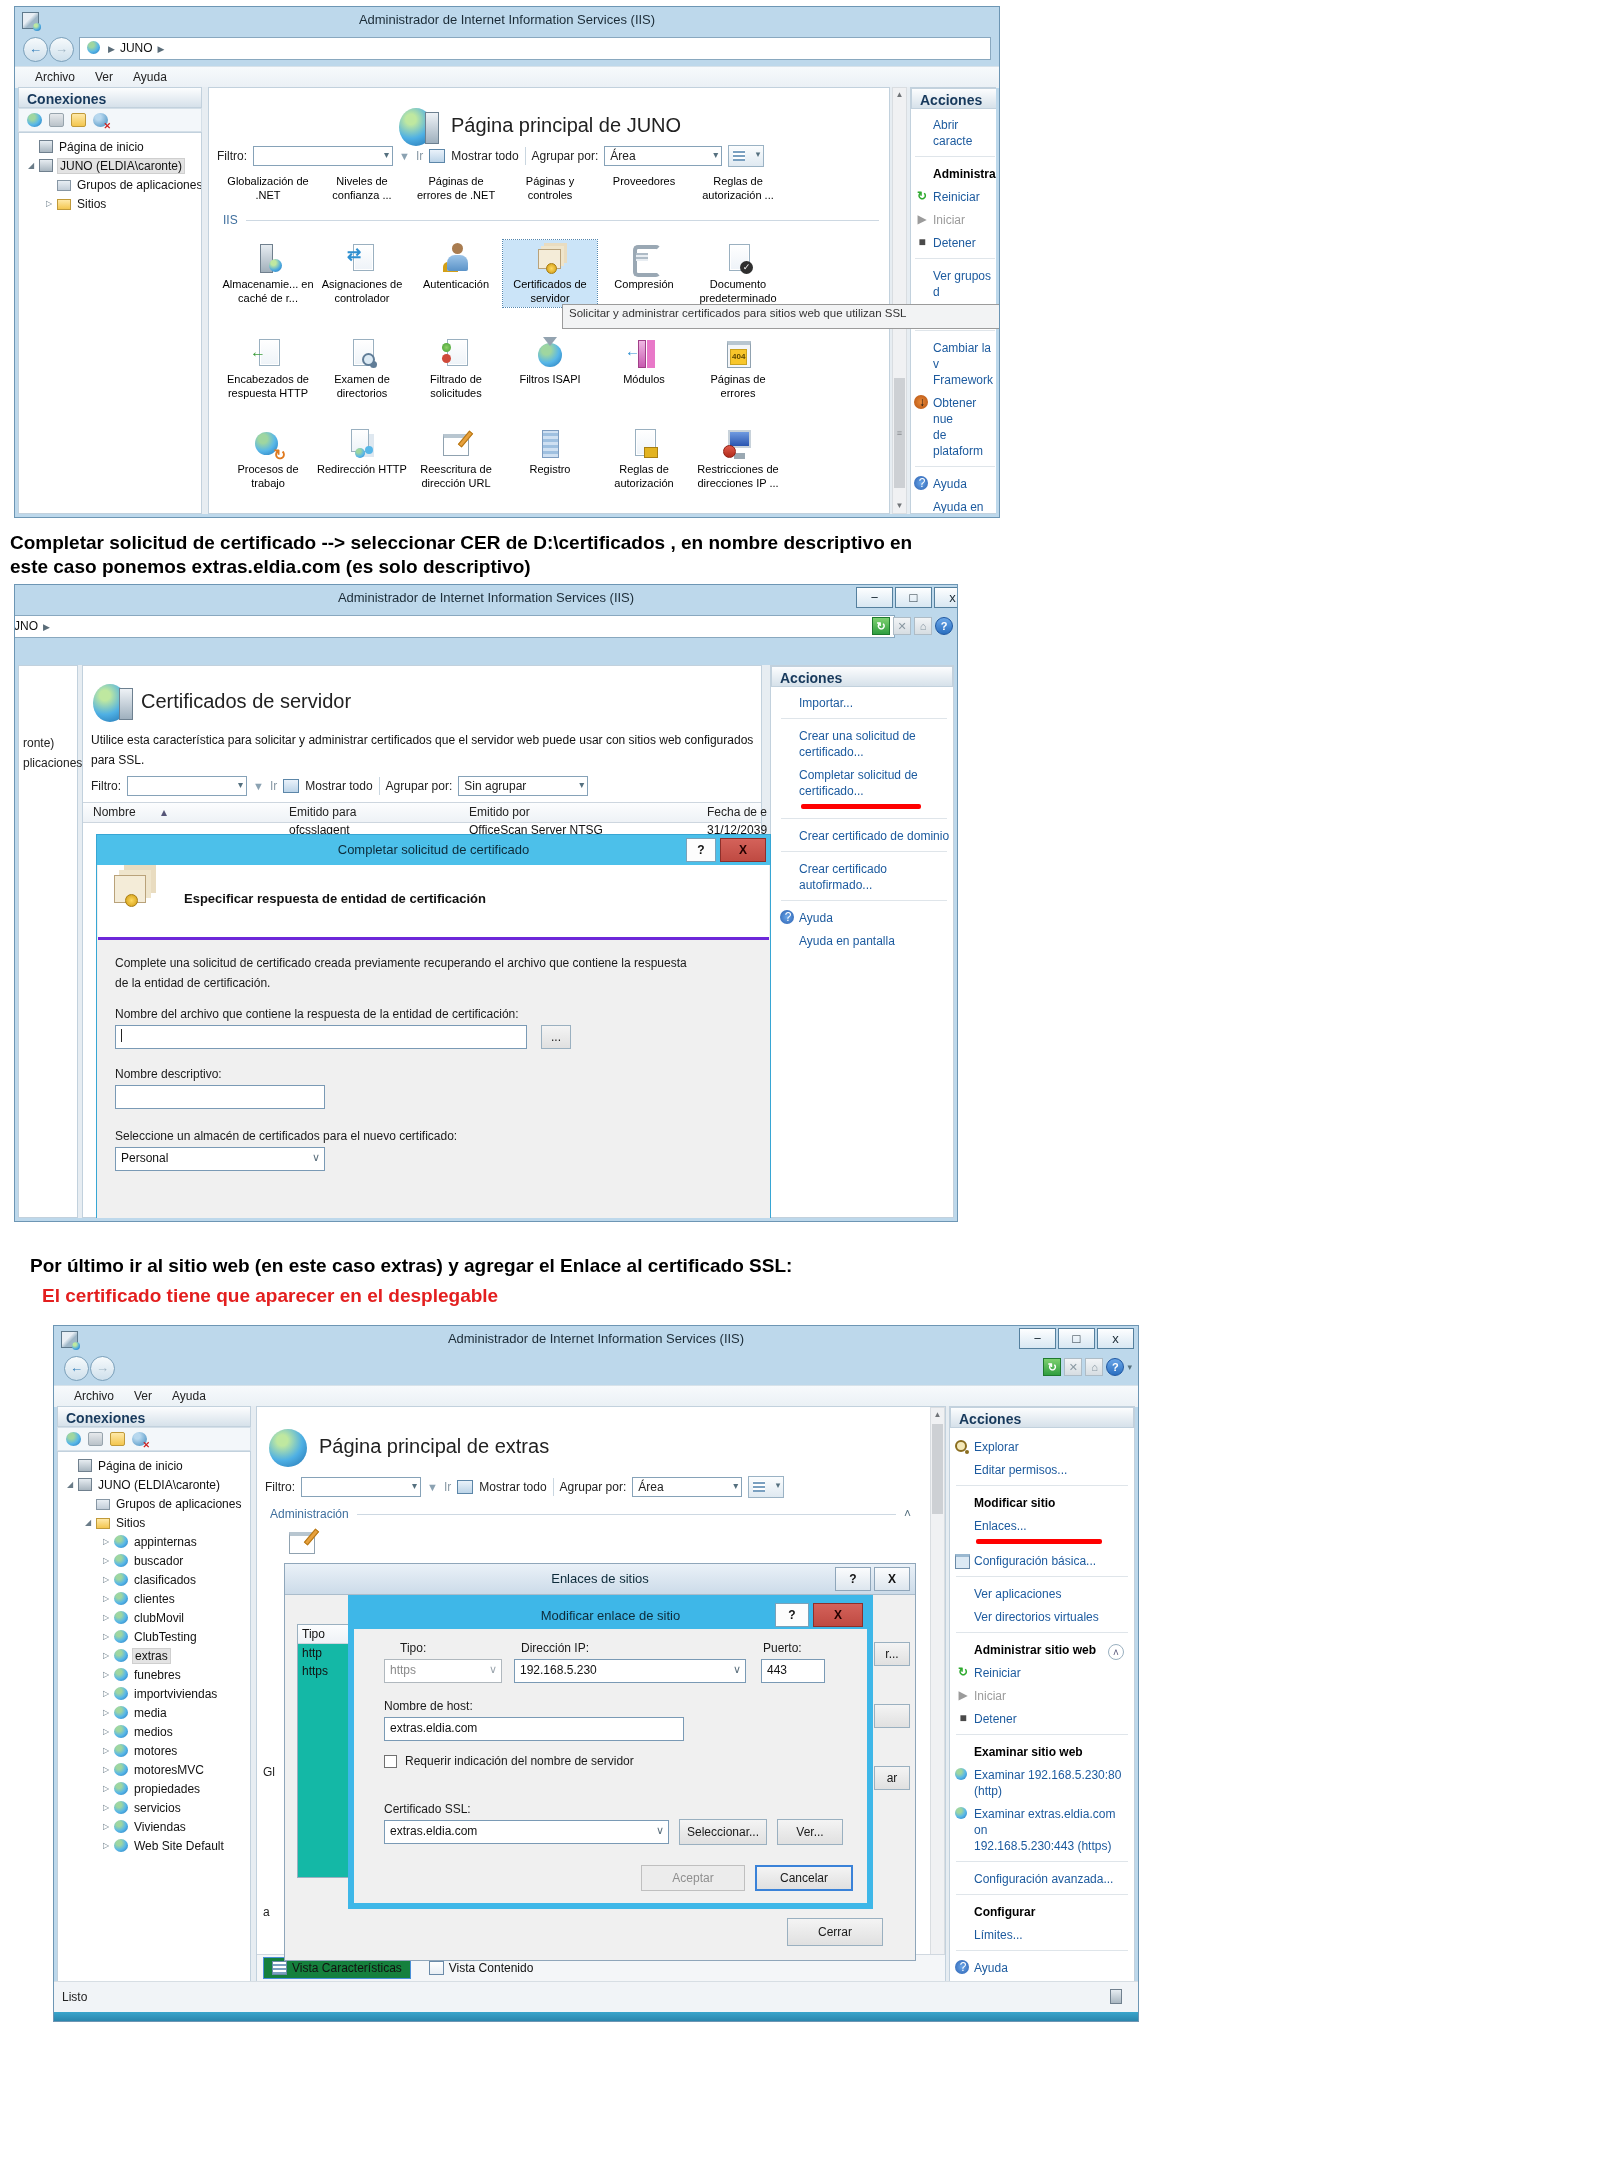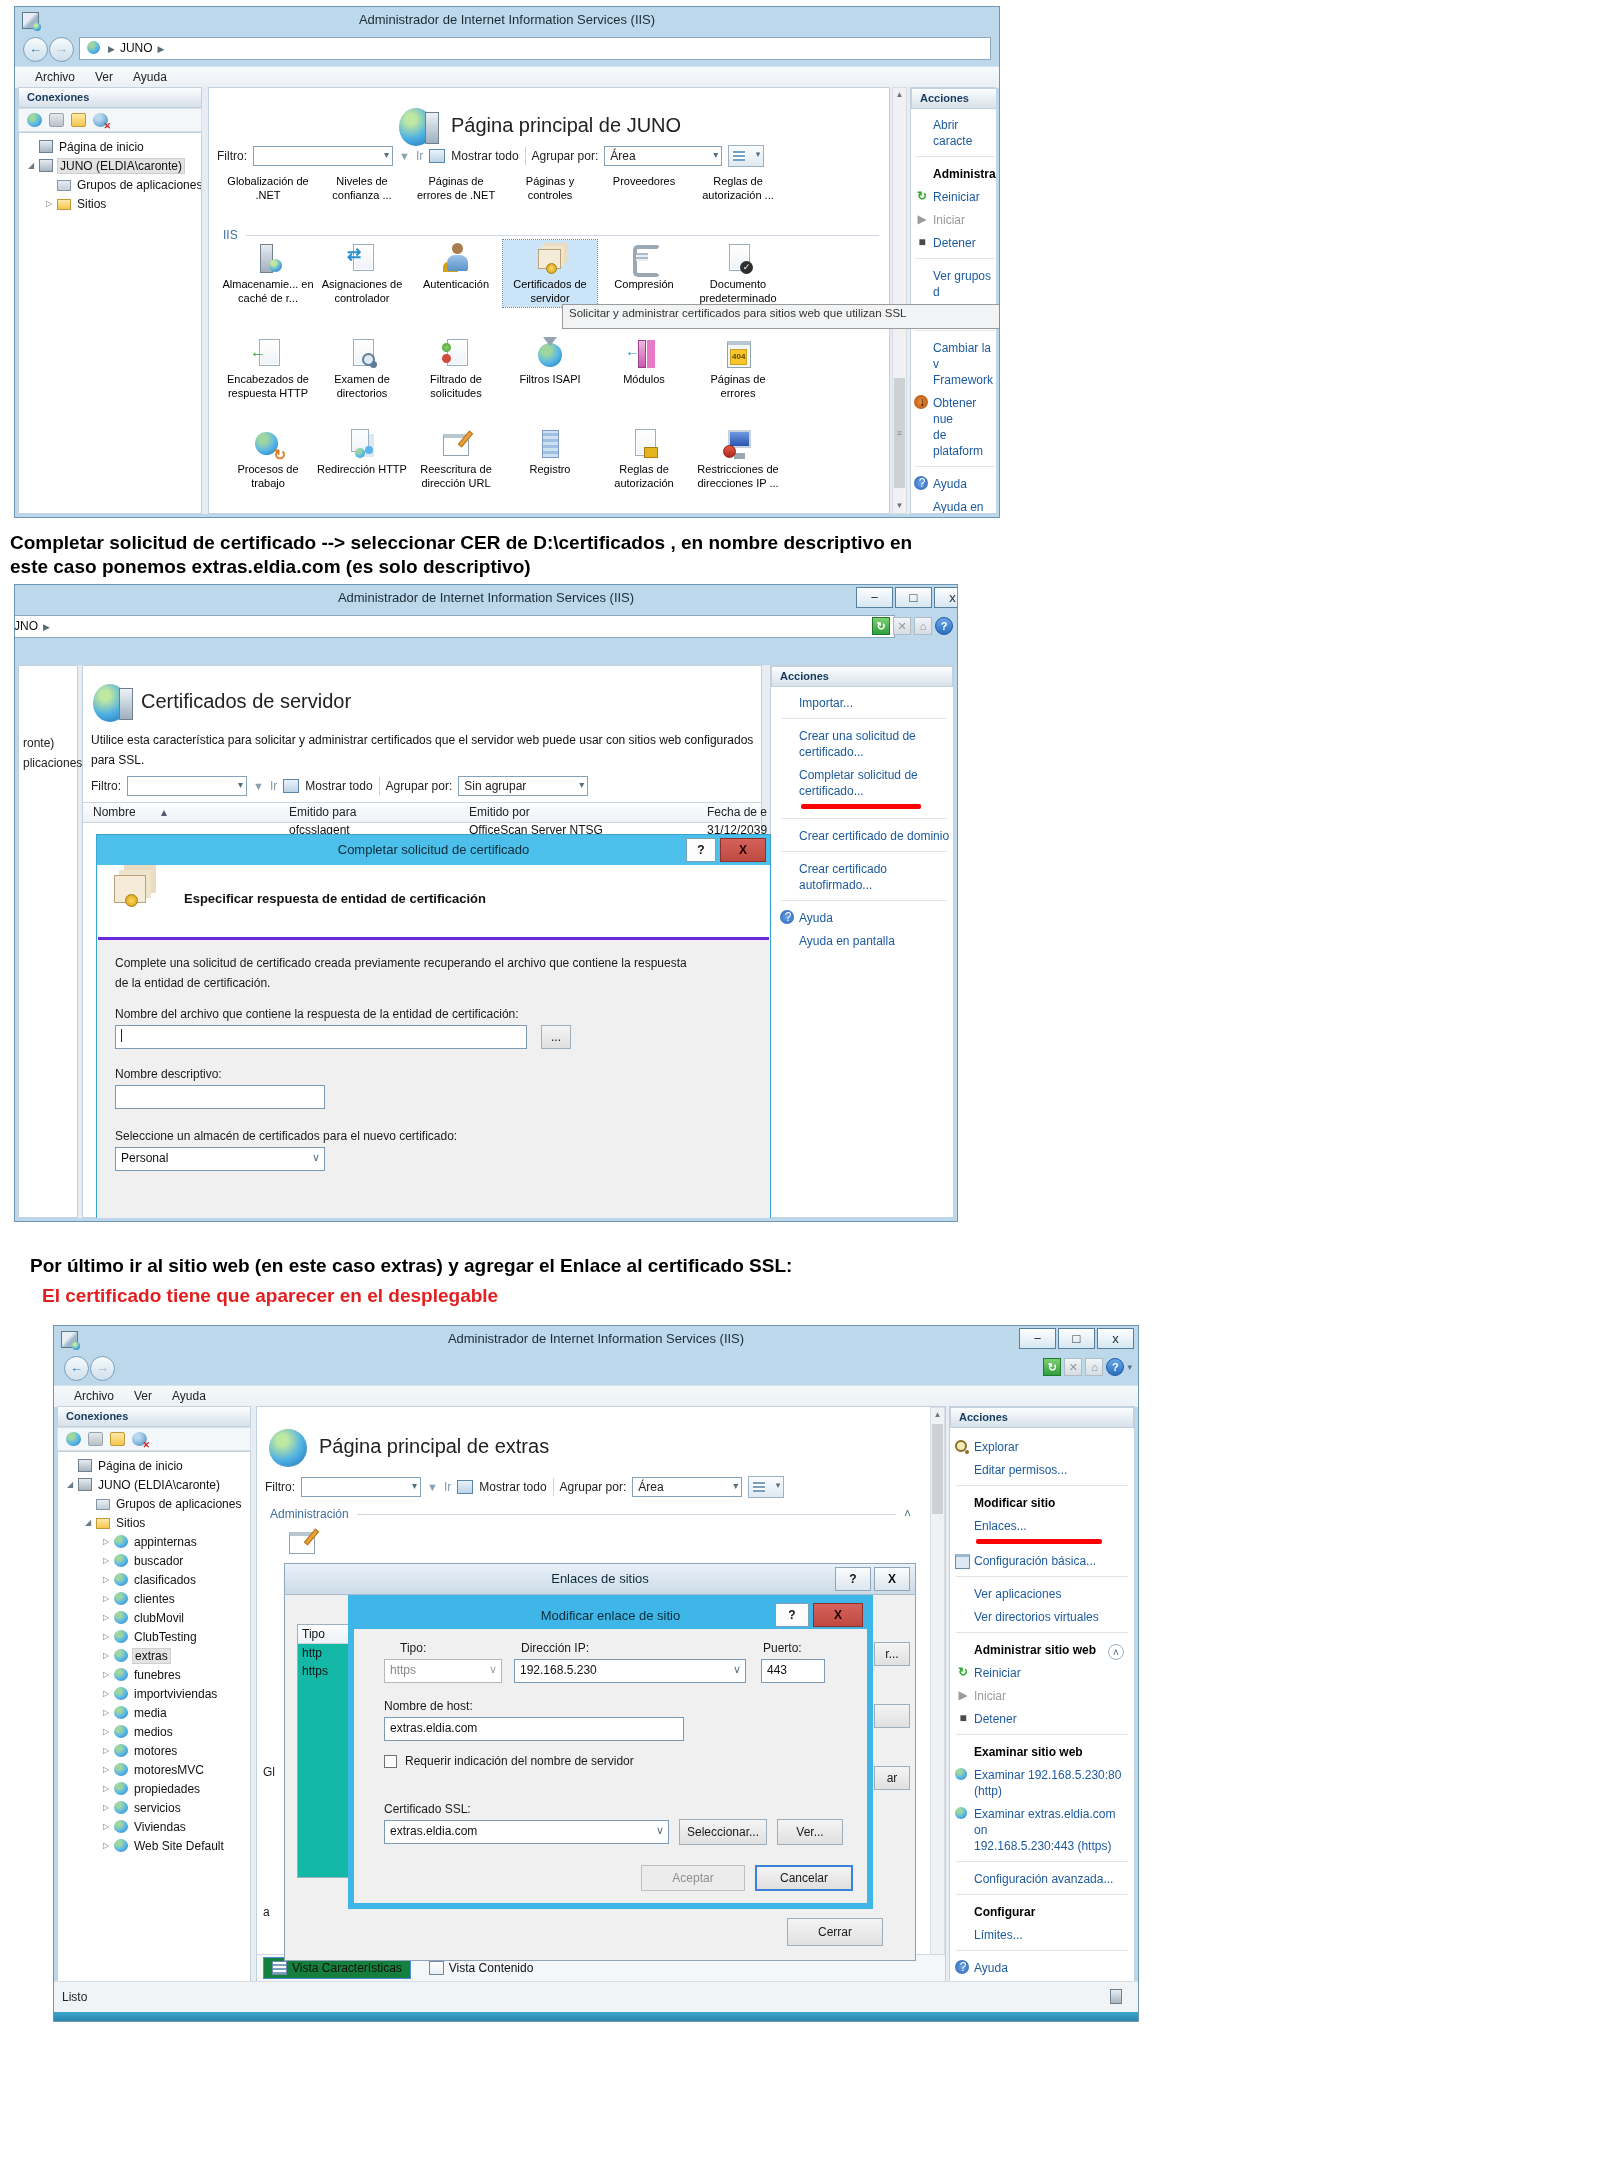--- a/index.html
+++ b/index.html
@@ -28,21 +28,21 @@
   .abtns{position:absolute;top:6px;display:flex;gap:3px;}
   .abi{width:18px;height:18px;box-sizing:border-box;font-size:11px;text-align:center;line-height:17px;}
   .abi.green{background:linear-gradient(#7ed070,#2f9e3f);border:1px solid #1e7a2e;color:#fff;font-weight:bold;}
   .abi.gray{background:linear-gradient(#f2f4f6,#d6dde2);border:1px solid #aebcc6;color:#8a98a2;}
   .abi.help{background:linear-gradient(#6aa6e8,#2a6fc0);border:1px solid #1d56a0;color:#fff;border-radius:50%;font-weight:bold;}
   .mbar{position:absolute;left:0;right:0;top:59px;height:21px;background:linear-gradient(#f7fafc,#eaf0f5);
         border-top:1px solid #d7e2ea;font-size:12px;color:#222;}
   .mitem{display:inline-block;margin-left:20px;margin-top:3px;}
   .wbody{position:absolute;left:3px;right:3px;top:80px;bottom:3px;background:#e7edf2;overflow:hidden;}
   .phead{position:absolute;left:0;right:0;top:0;height:21px;background:linear-gradient(#fcfdfe,#d6e1ea);
-        border:1px solid #c2d1dd;box-sizing:border-box;font-size:11px;font-weight:bold;color:#17395c;
+        border:1px solid #c2d1dd;box-sizing:border-box;font-size:14px;font-weight:bold;color:#17395c;
         padding:3px 12px 0 8px;}
   .panel{position:absolute;box-sizing:border-box;}
   
   .ctoolbar{position:absolute;left:0;right:0;top:21px;height:24px;background:#f3f7fa;border:1px solid #d4dfe8;
         box-sizing:border-box;display:flex;gap:7px;padding:4px 0 0 8px;}
   .cti{width:15px;height:14px;border-radius:2px;}
   .cti.globe{background:radial-gradient(circle at 35% 30%,#9fd6a0 20%,#58b7e8 55%,#1f74b8);border-radius:50%;}
   .cti.disk{background:linear-gradient(#e6e9ec,#b9c2c9);border:1px solid #97a4ad;box-sizing:border-box;}
   .cti.folder{background:linear-gradient(#ffe9a8,#f3c64f);border:1px solid #c09a3a;box-sizing:border-box;}
   .cti.delglobe{background:radial-gradient(circle at 35% 30%,#b8d8ee 20%,#6aa6d0 70%);position:relative;border-radius:50%;}
@@ -329,21 +329,21 @@
 
             <div class="tile">
               <span class="tlab">Proveedores</span>
             </div>
 
             <div class="tile">
               <span class="tlab">Reglas de autorización ...</span>
             </div>
 
         </div>
-        <div class="ghead" style="left:14px;right:10px;top:140px;justify-content:space-between;">
+        <div class="ghead" style="left:14px;right:10px;top:125px;justify-content:space-between;">
           <span>IIS</span>
             <span class="gline"></span>
         </div>
         <div class="featrow" style="left:12px;top:152px;">
 
             <div class="tile">
               <span class="ti ic-cache"></span>
               <span class="tlab">Almacenamie... en caché de r...</span>
             </div>
 

